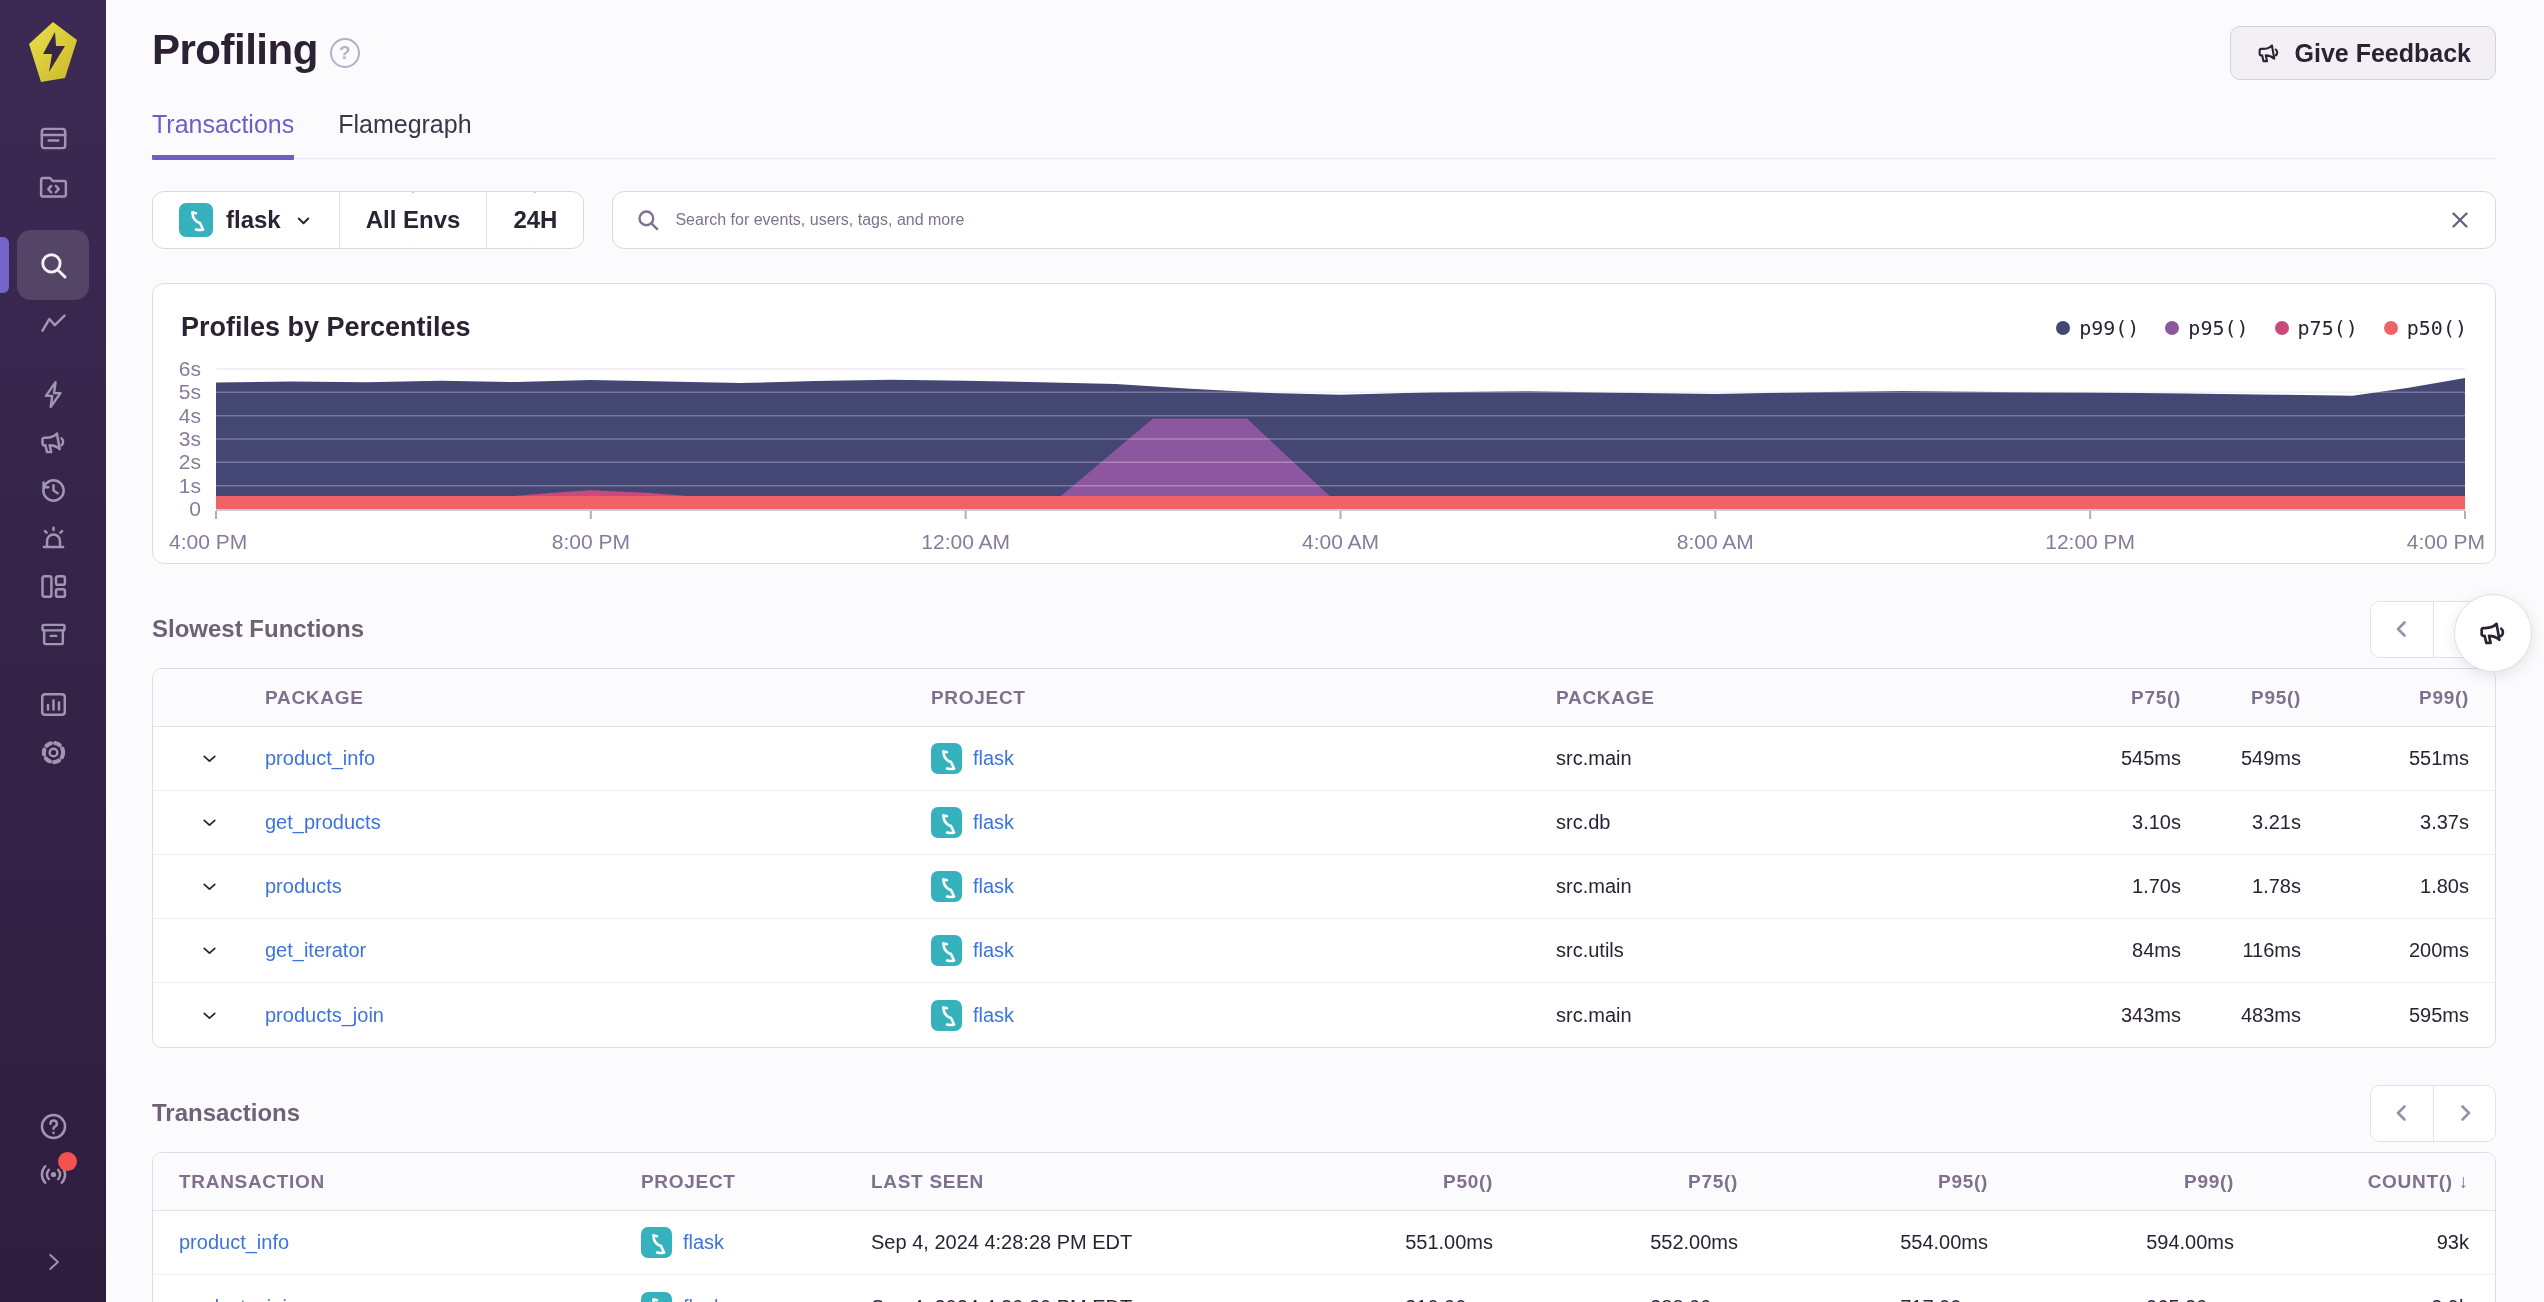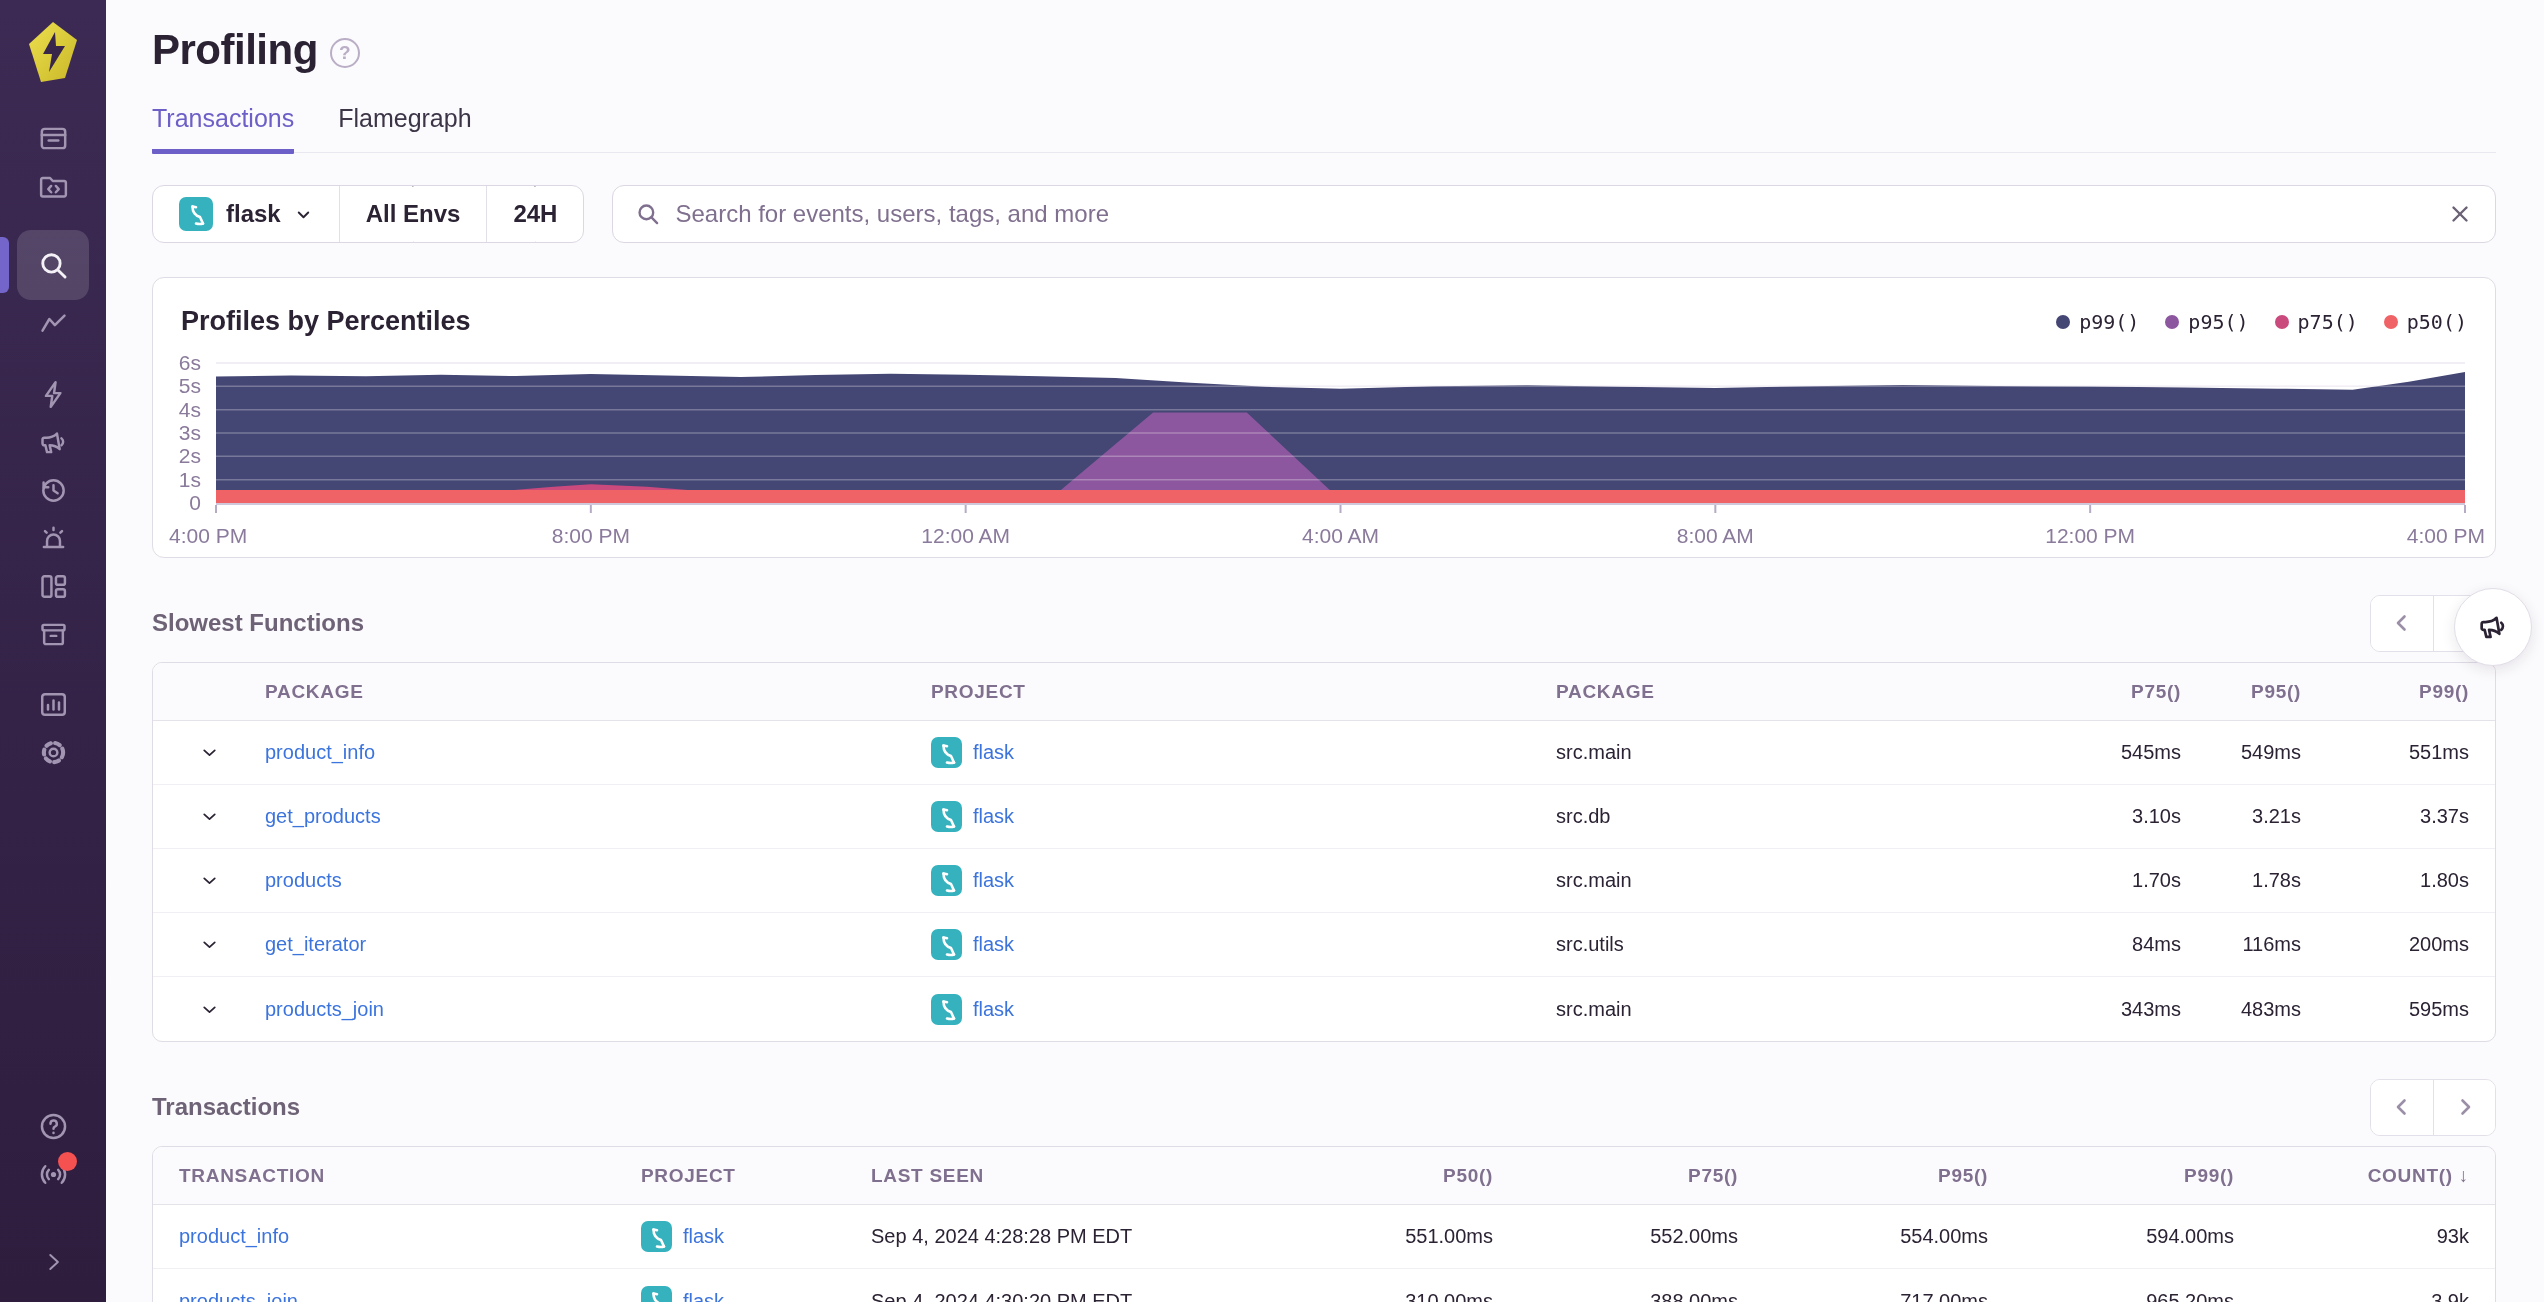--- a/index.html
+++ b/index.html
@@ -41,21 +41,21 @@
   .filter-row { display:flex; gap:28px; margin-top:32px; }
   .filter-group { display:flex; background:#fff; border:1.5px solid #dcd7e3; border-radius:12px; height:58px; overflow:hidden; }
   .filter-btn { display:flex; align-items:center; gap:13px; padding:0 26px; font-size:24px; font-weight:600; color:#2b2233; cursor:pointer; }
   .filter-btn + .filter-btn { border-left:1.5px solid #e3dfe9;flex-direction:column; }
   .filter-btn svg.glyph { width:28px; height:28px; stroke:#2b2233; fill:none; stroke-width:1.9; stroke-linecap:round; stroke-linejoin:round; }
   .caret { width:19px; height:19px; stroke:#2b2233; fill:none; stroke-width:2.4; stroke-linecap:round; stroke-linejoin:round; }
   .proj-icon { width:34px; height:34px; border-radius:7px; background:#35b2be; display:flex; align-items:center; justify-content:center; }
   .proj-icon svg { width:24px; height:24px; stroke:#fff; fill:none; stroke-width:2.6; stroke-linecap:round; }
   .searchbar { flex:1; display:flex; align-items:center; background:#fff; border:1.5px solid #dcd7e3; border-radius:12px; height:58px; padding:0 22px; gap:14px; }
   .searchbar svg.mag { width:26px; height:26px; stroke:#80708f; fill:none; stroke-width:2.2; stroke-linecap:round; }
-  .searchbar input { flex:1; border:none; outline:none; font-size:24px; color:#b91c1c; font-family:inherit; background:transparent; }
+  .searchbar input { flex:1; border:none; outline:none; font-size:16px; color:#b91c1c; font-family:inherit; background:transparent; }
   .searchbar input::placeholder { color:#80708f; }
   .clear-x { width:26px; height:26px; stroke:#6a6175; fill:none; stroke-width:2.2; stroke-linecap:round; cursor:pointer; }
 
   
   .chart-panel { margin-top:34px; background:#fff; border:1.5px solid #e0dce5; border-radius:12px; padding:28px 0 10px 0; }
   .panel-head { display:flex; align-items:center; padding:0 28px; }
   .panel-title { font-size:27px; font-weight:700; color:#2b2233; }
   .legend { margin-left:auto; display:flex; gap:26px; align-items:center; }
   .legend-item { display:flex; align-items:center; gap:9px; font-family:"DejaVu Sans Mono", monospace; font-size:20px; color:#2b2233; cursor:pointer; }
   .legend-dot { width:14px; height:14px; border-radius:50%; }
@@ -215,20 +215,27 @@
           </svg>
       </div>
     </div>
   </aside>
 
   <main class="content">
 
     <div class="page-header">
       <h1 class="page-title">Profiling</h1>
       <div class="title-help">?</div>
+      <button class="feedback-btn">
+        <svg viewBox="0 0 24 24">
+            <path d="M14.5 5.5c-2 2-4.8 3-7.8 3H5.2A1.2 1.2 0 0 0 4 9.7v3.1A1.2 1.2 0 0 0 5.2 14h.9l1.2 5h3l-1.1-5c2.7 0 5.3 1 7.3 2.8z"></path>
+            <path d="M17.8 9a3.2 3.2 0 0 1 0 5"></path>
+          </svg>
+        <span>Give Feedback</span>
+      </button>
     </div>
 
     <div class="tabs">
       <div class="tab active">Transactions</div>
       <div class="tab">Flamegraph</div>
     </div>
 
     <div class="filter-row">
       <div class="filter-group">
         <div class="filter-btn">

